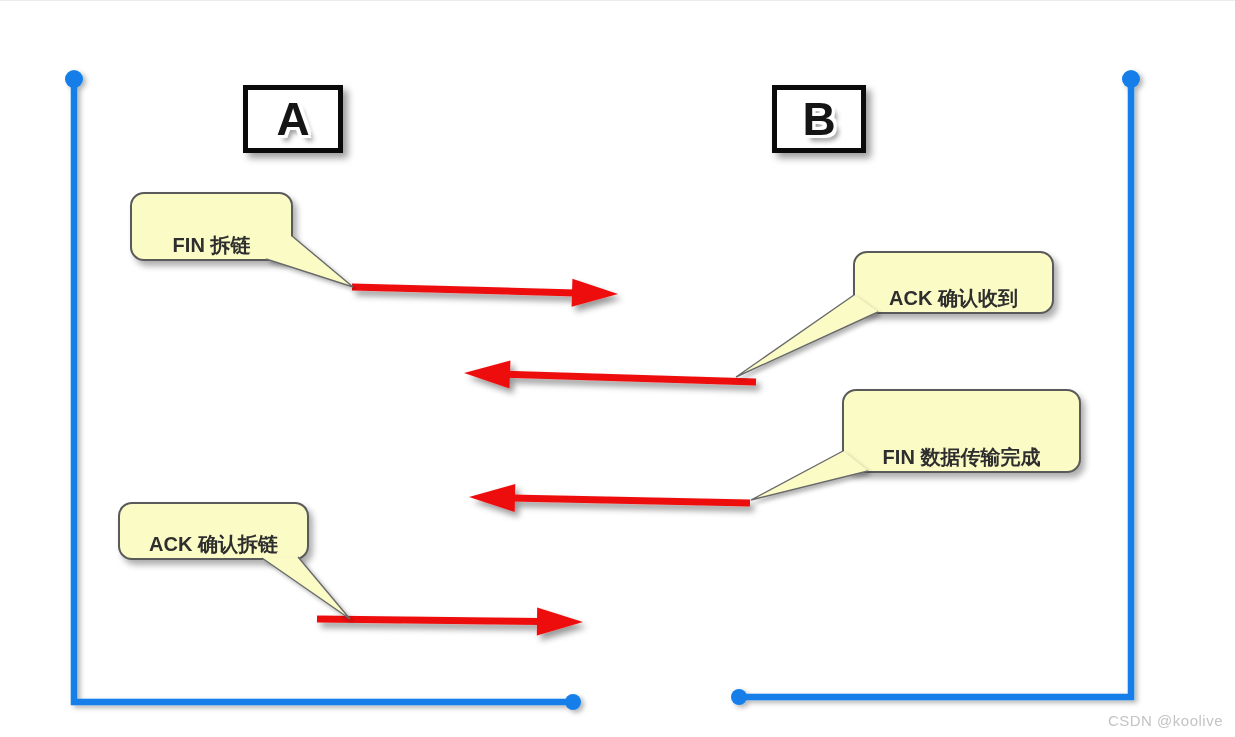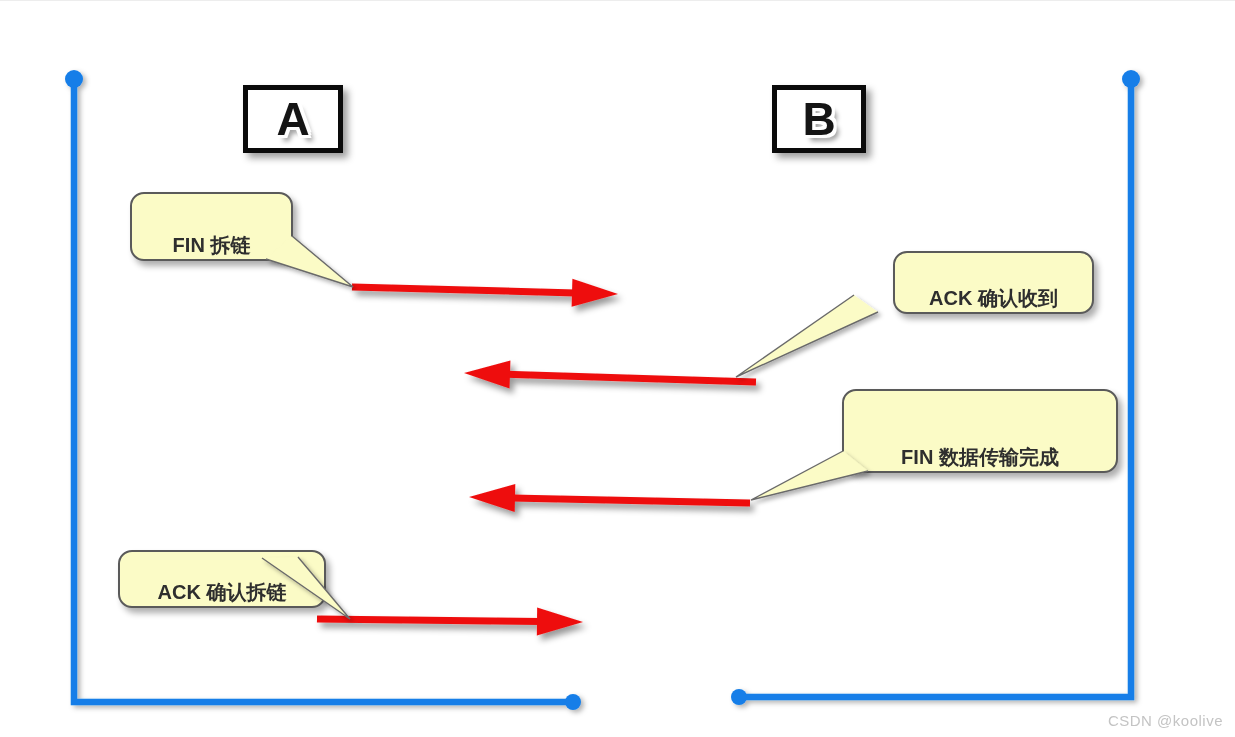--- a/index.html
+++ b/index.html
@@ -99,27 +99,27 @@
   <div class="node" style="left:243px; top:84px; width:100px; height:68px;">
     <span class="node-letter">A</span>
   </div>
   <div class="node" style="left:772px; top:84px; width:94px; height:68px;">
     <span class="node-letter">B</span>
   </div>
 
   <div class="callout" style="left:130px; top:191px; width:163px; height:69px;">
     <span>FIN 拆链</span>
   </div>
-  <div class="callout" style="left:853px; top:250px; width:201px; height:63px;margin-left:40px;">
+  <div class="callout" style="left:853px; top:250px; width:201px; height:63px;">
     <span>ACK 确认收到</span>
   </div>
-  <div class="callout" style="left:842px; top:388px; width:276px; height:84px;">
+  <div class="callout" style="left:842px; top:388px; width:239px; height:84px;">
     <span>FIN 数据传输完成</span>
   </div>
-  <div class="callout" style="left:118px; top:501px; width:208px; height:58px;margin-top:48px;">
+  <div class="callout" style="left:118px; top:501px; width:191px; height:58px;">
     <span>ACK 确认拆链</span>
   </div>
 
   <svg class="layer" width="1235" height="737" viewBox="0 0 1235 737">
     <defs>
       <filter id="sh-spike" x="-30%" y="-30%" width="160%" height="160%">
         <feDropShadow dx="3" dy="3" stdDeviation="2" flood-color="#000" flood-opacity="0.30"></feDropShadow>
       </filter>
     </defs>
 

